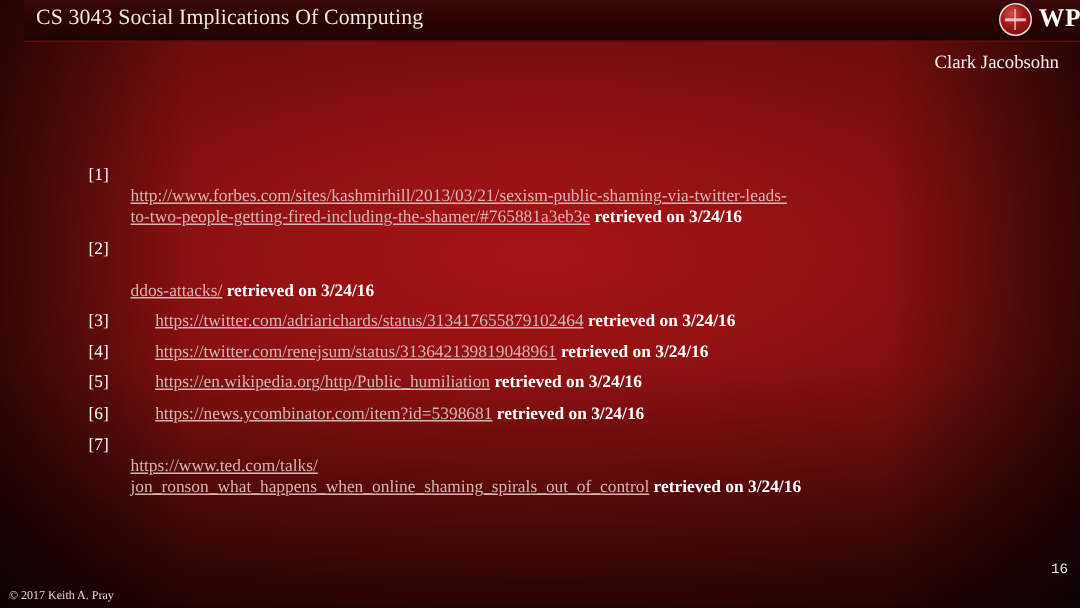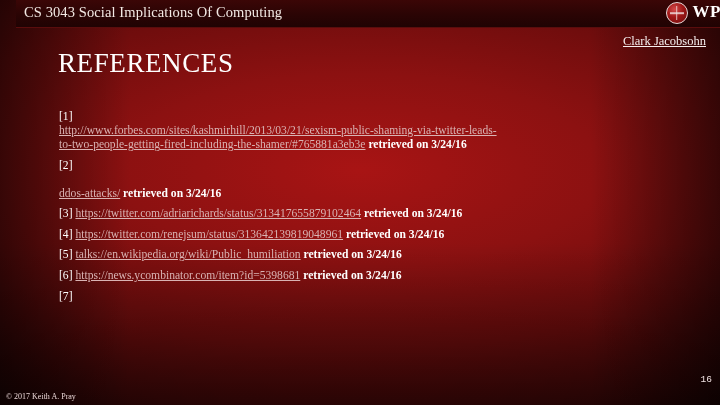--- a/index.html
+++ b/index.html
@@ -99,21 +99,20 @@
   }
 
   
   .author {
     position: absolute;
     right: 14px;
     top: 34px;
     font-size: 12.5px;
     color: #f6eeee;
     z-index: 4;
-    text-decoration: underline;
   }
 
   
   .slide-title {
     position: absolute;
     left: 58px;
     top: 48px;
     font-size: 27px;
     color: #ffffff;
     letter-spacing: 0.6px;
@@ -138,20 +137,21 @@
     white-space: nowrap;
   }
   .marker {
     color: #ffffff;
   }
   .link {
     color: #d9b3b3;
     text-decoration: underline;
     word-break: break-all;
     cursor: pointer;
+    margin-left: 28px;
   }
   .retrieved {
     color: #ffffff;
     font-weight: bold;
   }
   .ref-block .link {
     display: inline;
   }
   .ref-multiline {
     line-height: 14.2px;
@@ -184,21 +184,20 @@
   <div class="header-bar">
     <div class="course-title">CS 3043 Social Implications Of Computing</div>
     <div class="wpi-logo">
       <span class="wpi-seal"></span>
       <span class="wpi-word">WPI</span>
     </div>
   </div>
 
   <div class="author">Clark Jacobsohn</div>
 
-  <div class="slide-title">REFERENCES</div>
 
   <div class="body">
 
     <div class="ref ref-block ref-multiline">
       <div class="marker">[1]</div>
       <div>
         <span class="link">http://www.forbes.com/sites/kashmirhill/2013/03/21/sexism-public-shaming-via-twitter-leads-</span><br>
         <span class="link">to-two-people-getting-fired-including-the-shamer/#765881a3eb3e</span><span class="retrieved"> retrieved on 3/24/16</span>
       </div>
     </div>
@@ -219,31 +218,35 @@
 
     <div class="ref ref-inline">
       <span class="marker">[4]</span>
       <span> </span>
       <span class="link">https://twitter.com/renejsum/status/313642139819048961</span><span class="retrieved"> retrieved on 3/24/16</span>
     </div>
 
     <div class="ref ref-inline">
       <span class="marker">[5]</span>
       <span> </span>
-      <span class="link">talks://en.wikipedia.org/wiki/Public_humiliation</span><span class="retrieved"> retrieved on 3/24/16</span>
+      <span class="link">https://en.wikipedia.org/http/Public_humiliation</span><span class="retrieved"> retrieved on 3/24/16</span>
     </div>
 
     <div class="ref ref-inline">
       <span class="marker">[6]</span>
       <span> </span>
       <span class="link">https://news.ycombinator.com/item?id=5398681</span><span class="retrieved"> retrieved on 3/24/16</span>
     </div>
 
     <div class="ref ref-block ref-multiline">
       <div class="marker">[7]</div>
+      <div>
+        <span class="link">https://www.ted.com/talks/</span><br>
+        <span class="link">jon_ronson_what_happens_when_online_shaming_spirals_out_of_control</span><span class="retrieved"> retrieved on 3/24/16</span>
+      </div>
     </div>
 
   </div>
 
   <div class="footer-left">© 2017 Keith A. Pray</div>
   <div class="footer-right">16</div>
 
 </div>
 
 </body></html>

